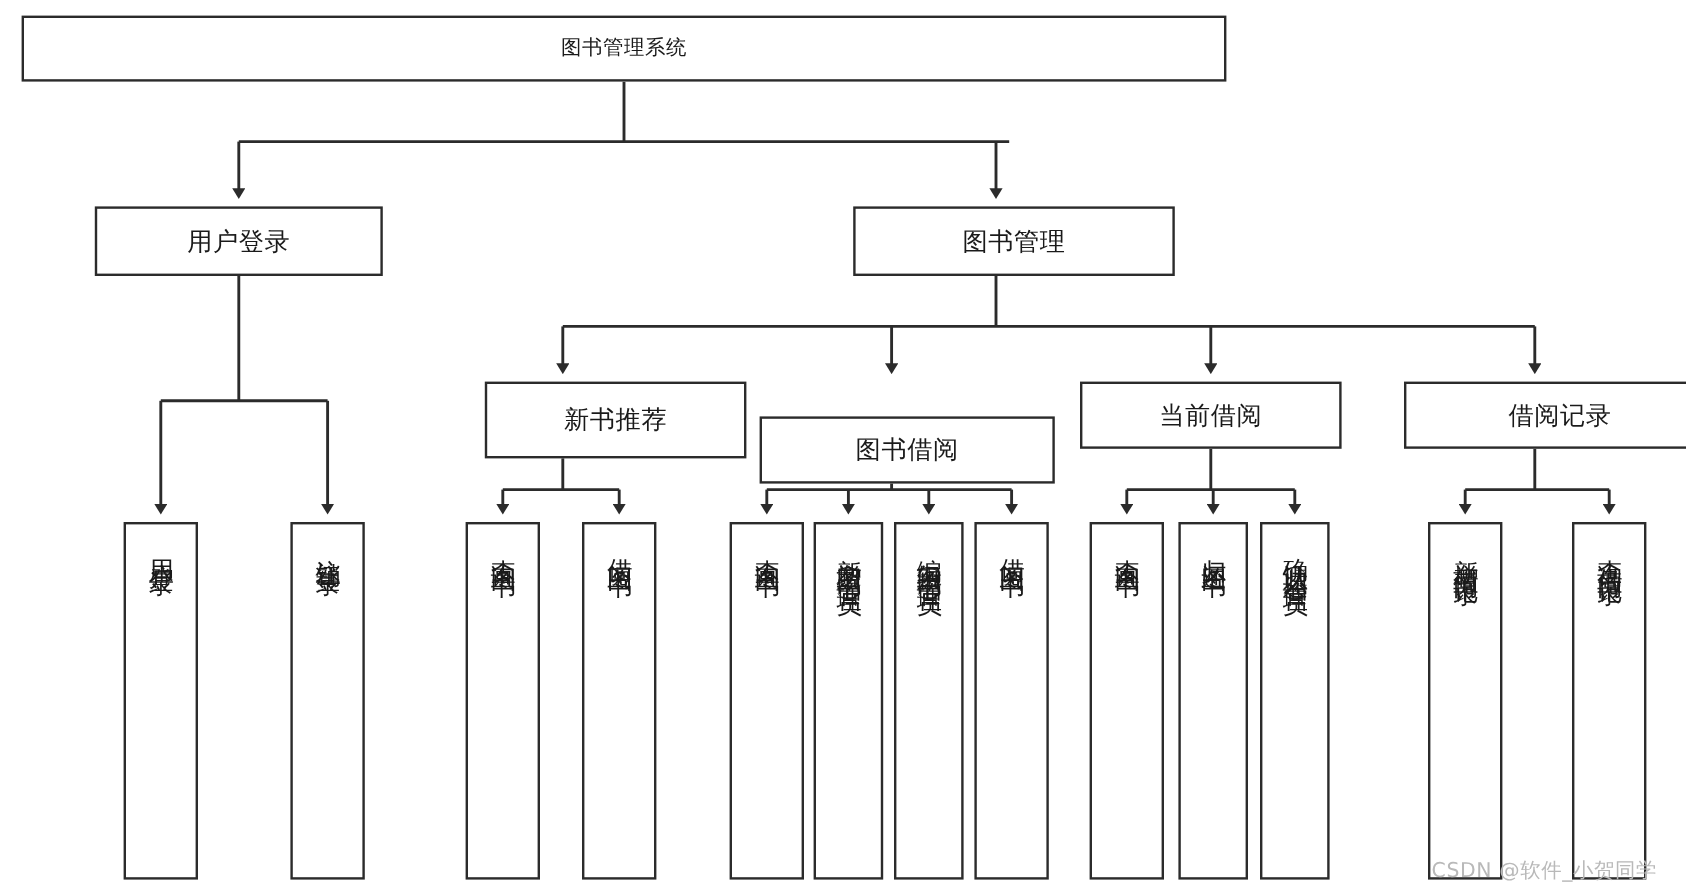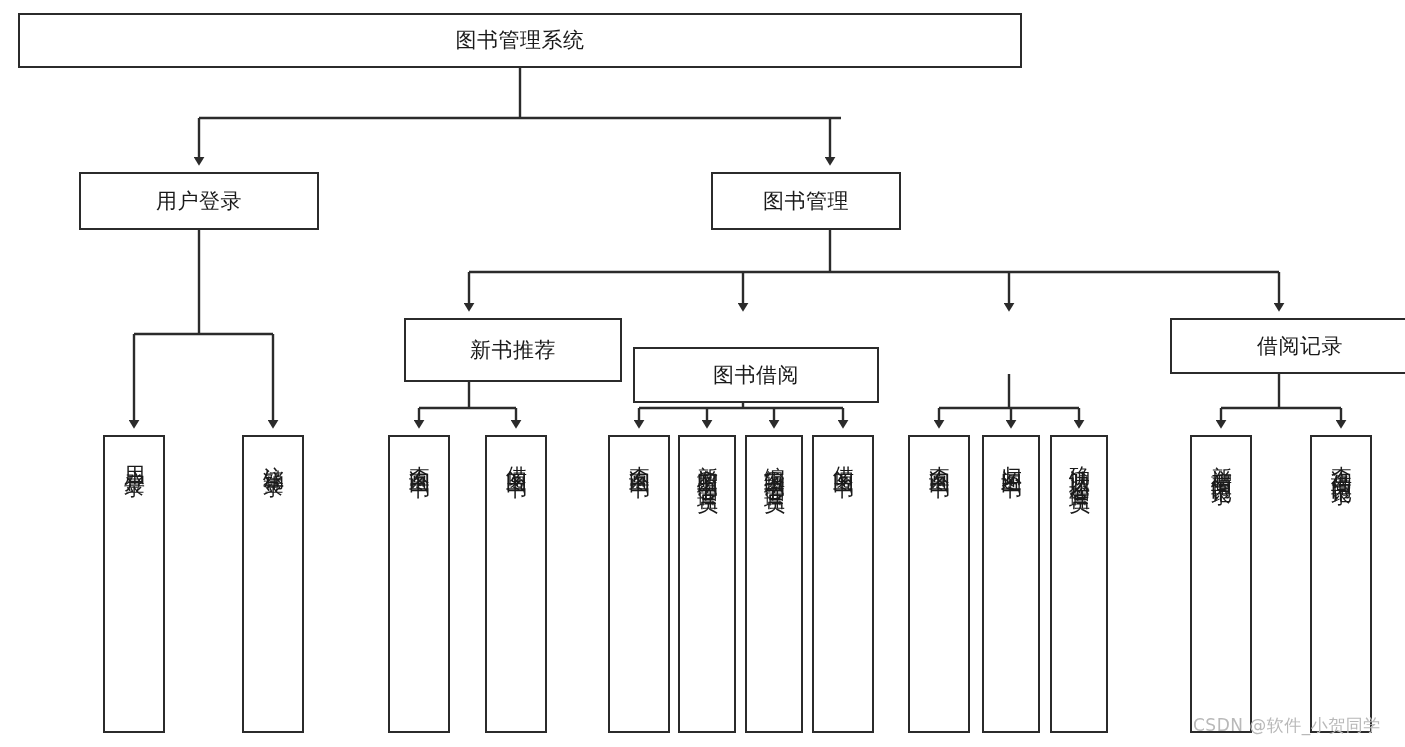--- a/index.html
+++ b/index.html
@@ -39,21 +39,21 @@
     display: block;
     text-align: center;
     line-height: 1.18;
     letter-spacing: 0.5px;
   }
   
   .node.horiz .lbl {
     font-size: 21px;
     writing-mode: horizontal-tb;
   }
-  .node.root .lbl { font-size: 21px; }
+  .node.root .lbl { font-size: 17px; }
   
   .node.vert {
     align-items: flex-start;
     justify-content: center;
     padding-top: 12px;
   }
   .node.vert .lbl {
     writing-mode: vertical-rl;
     text-orientation: upright;
     font-size: 21px;
@@ -124,29 +124,32 @@
     </g>
   </svg>
 
   <div class="node horiz root" style="left:18px; top:13px; width:1004px; height:55px;">
     <span class="lbl">图书管理系统</span>
   </div>
 
   <div class="node horiz" style="left:79px; top:172px; width:240px; height:58px;">
     <span class="lbl">用户登录</span>
   </div>
-  <div class="node horiz" style="left:711px; top:172px; width:190px; height:58px;">
+  <div class="node horiz" style="left:711px; top:172px; width:268px; height:58px;">
     <span class="lbl">图书管理</span>
   </div>
 
   <div class="node horiz" style="left:360px; top:318px; width:218px; height:64px;margin-left:44px;">
     <span class="lbl">新书推荐</span>
   </div>
   <div class="node horiz" style="left:633px; top:318px; width:246px; height:56px;margin-top:29px;">
     <span class="lbl">图书借阅</span>
+  </div>
+  <div class="node horiz" style="left:900px; top:318px; width:218px; height:56px;">
+    <span class="lbl">当前借阅</span>
   </div>
   <div class="node horiz" style="left:1170px; top:318px; width:260px; height:56px;">
     <span class="lbl">借阅记录</span>
   </div>
 
   <div class="node vert" style="left:103px; top:435px; width:62px; height:298px;">
     <span class="lbl">用户登录</span>
   </div>
   <div class="node vert" style="left:242px; top:435px; width:62px; height:298px;">
     <span class="lbl">注销登录</span>

